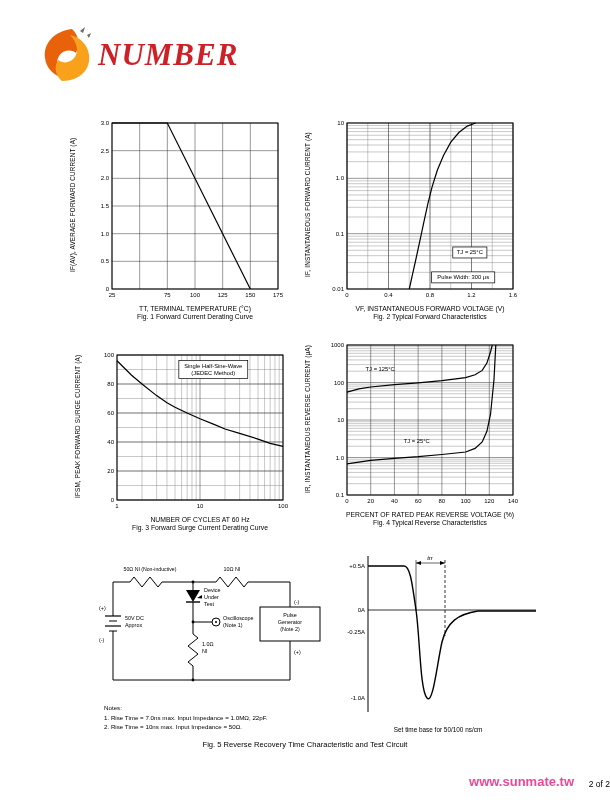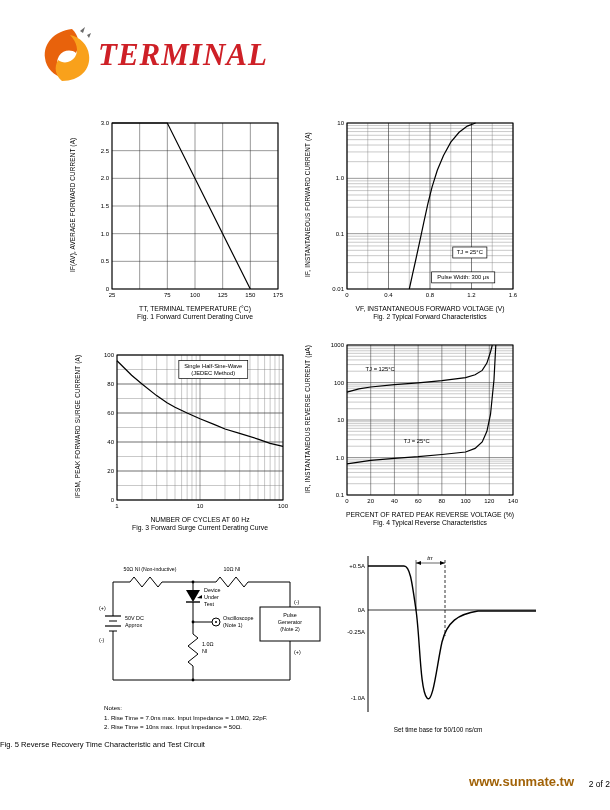--- a/index.html
+++ b/index.html
@@ -14,37 +14,37 @@
   
   .fig{position:absolute;display:flex;align-items:flex-start}
   .ylab{writing-mode:vertical-rl;transform:rotate(180deg);width:13px;
         font-size:6.3px;text-align:center;letter-spacing:.2px;color:#000}
   .col{display:flex;flex-direction:column}
   .xlab,.cap{font-size:6.8px;text-align:center;padding-left:21px;margin-top:1px;white-space:nowrap}
   svg text{font-family:"Liberation Sans",sans-serif;fill:#000}
   
   .notes{position:absolute;font-size:6.2px;line-height:9.5px}
   .wave-cap{font-size:6.4px;text-align:center;margin-top:2px}
-  .fig5-cap{position:absolute;width:100%;font-size:7.6px}
+  .fig5-cap{position:absolute;width:100%;text-align:center;font-size:7.6px}
   .footer-page{position:absolute;width:100%;text-align:right;font-size:8.5px}
-  .footer-site{position:absolute;right:36px;font-size:13px;font-weight:bold;color:#a16207}
+  .footer-site{position:absolute;right:36px;font-size:13px;font-weight:bold;color:#ec4899}
 </style>
 </head>
 <body>
 
 <div class="page">
 
   <div class="logo">
     <svg width="56" height="60" viewBox="0 0 56 60">
       <path d="M36,5 C18,7 7,20 9,34 C10,44 18,52 28,54 C21,47 19,39 23,32 C27,26 35,25 40,29 C44,21 43,11 36,5 Z" fill="#e8620c"></path>
       <path d="M26,57 C44,57 55,45 53,31 C52,21 44,13 34,11 C41,18 43,27 39,33 C35,39 27,40 22,36 C18,43 19,51 26,57 Z" fill="#f9a11b"></path>
       <polygon points="44,7 49,3 47,9" fill="#6b6b6b"></polygon>
       <polygon points="51,11 55,9 53,14" fill="#6b6b6b"></polygon>
     </svg>
-    <div class="brand">TERMINAL</div>
+    <div class="brand">NUMBER</div>
   </div>
 
   <div class="fig" style="left:69px;top:115px">
     <div class="ylab" style="height:180px">IF(AV), AVERAGE FORWARD CURRENT (A)</div>
     <div class="col">
       <svg class="plot" width="205" height="189">
           <line x1="30" y1="8" x2="30" y2="174" stroke="#333" stroke-width="0.5"></line>
           <text x="30" y="182" text-anchor="middle" font-size="6">25</text>
           <line x1="57.666666666666664" y1="8" x2="57.666666666666664" y2="174" stroke="#333" stroke-width="0.5"></line>
           <text x="57.666666666666664" y="182" text-anchor="middle" font-size="6"></text>

